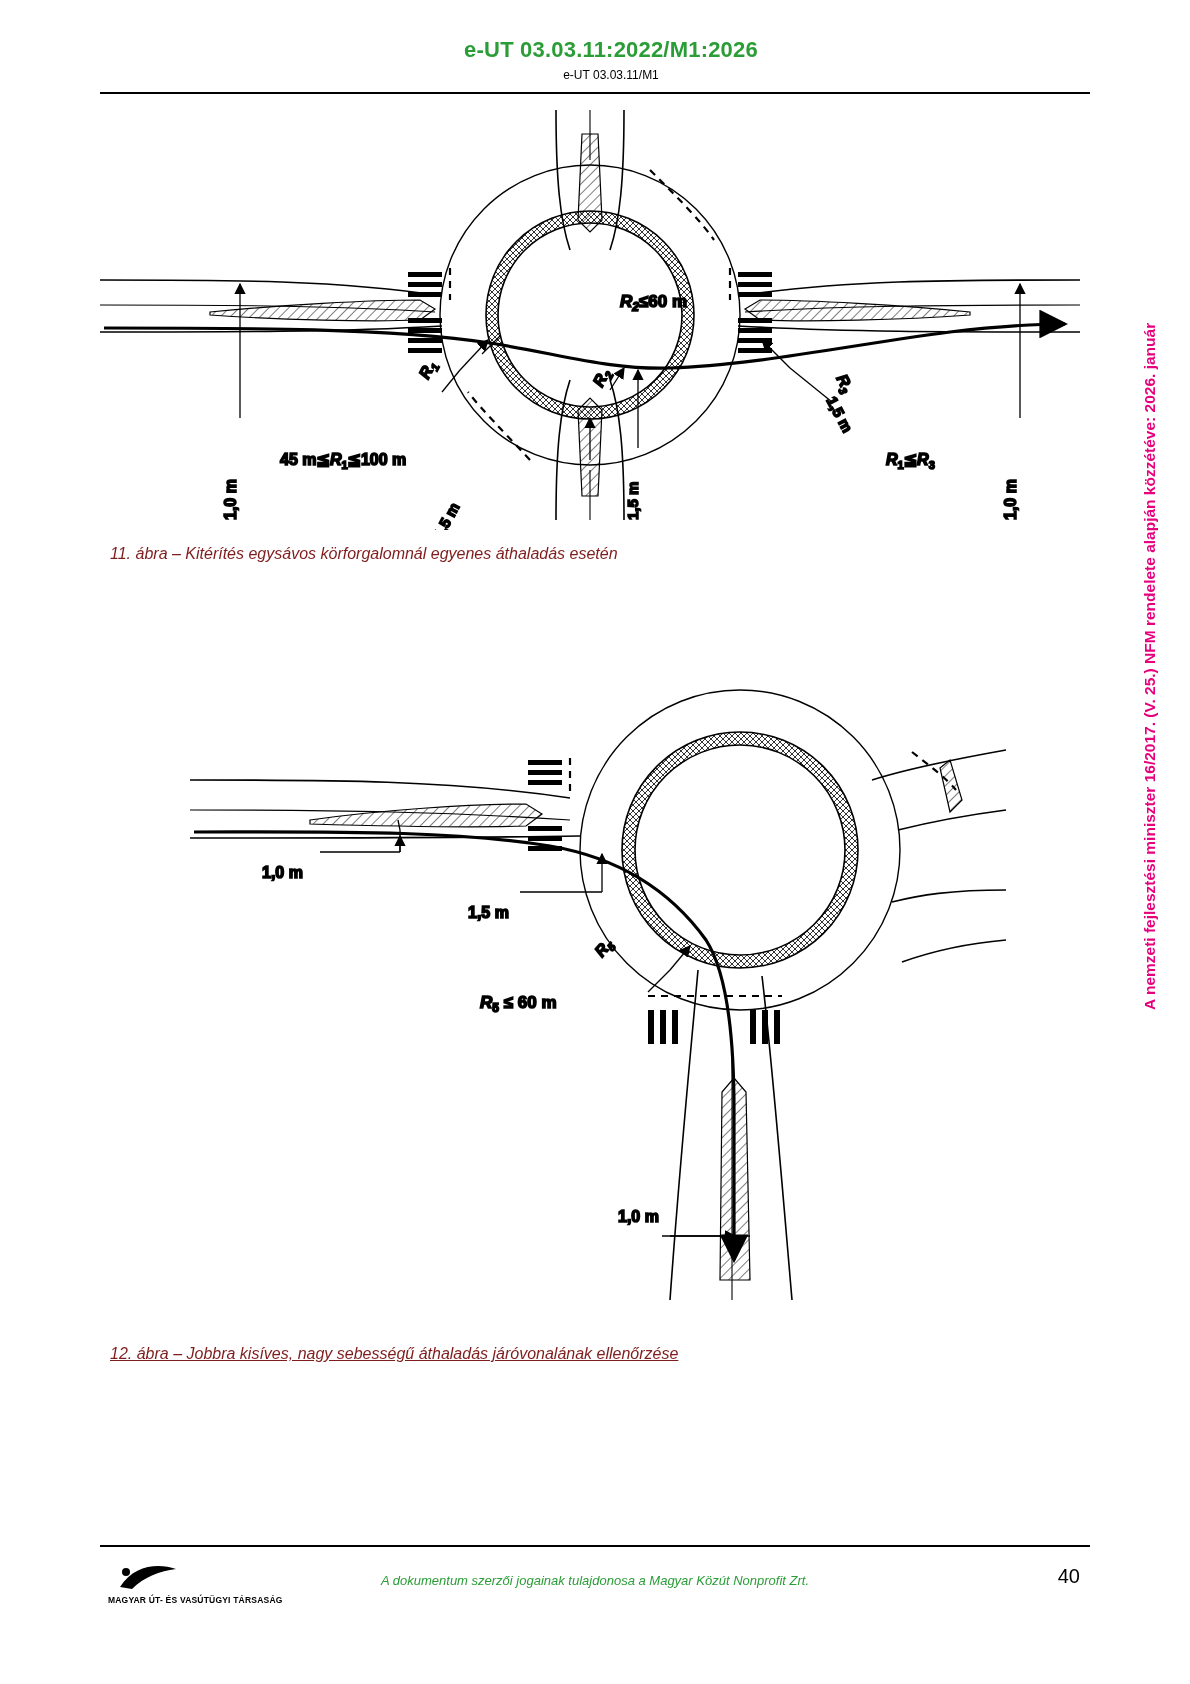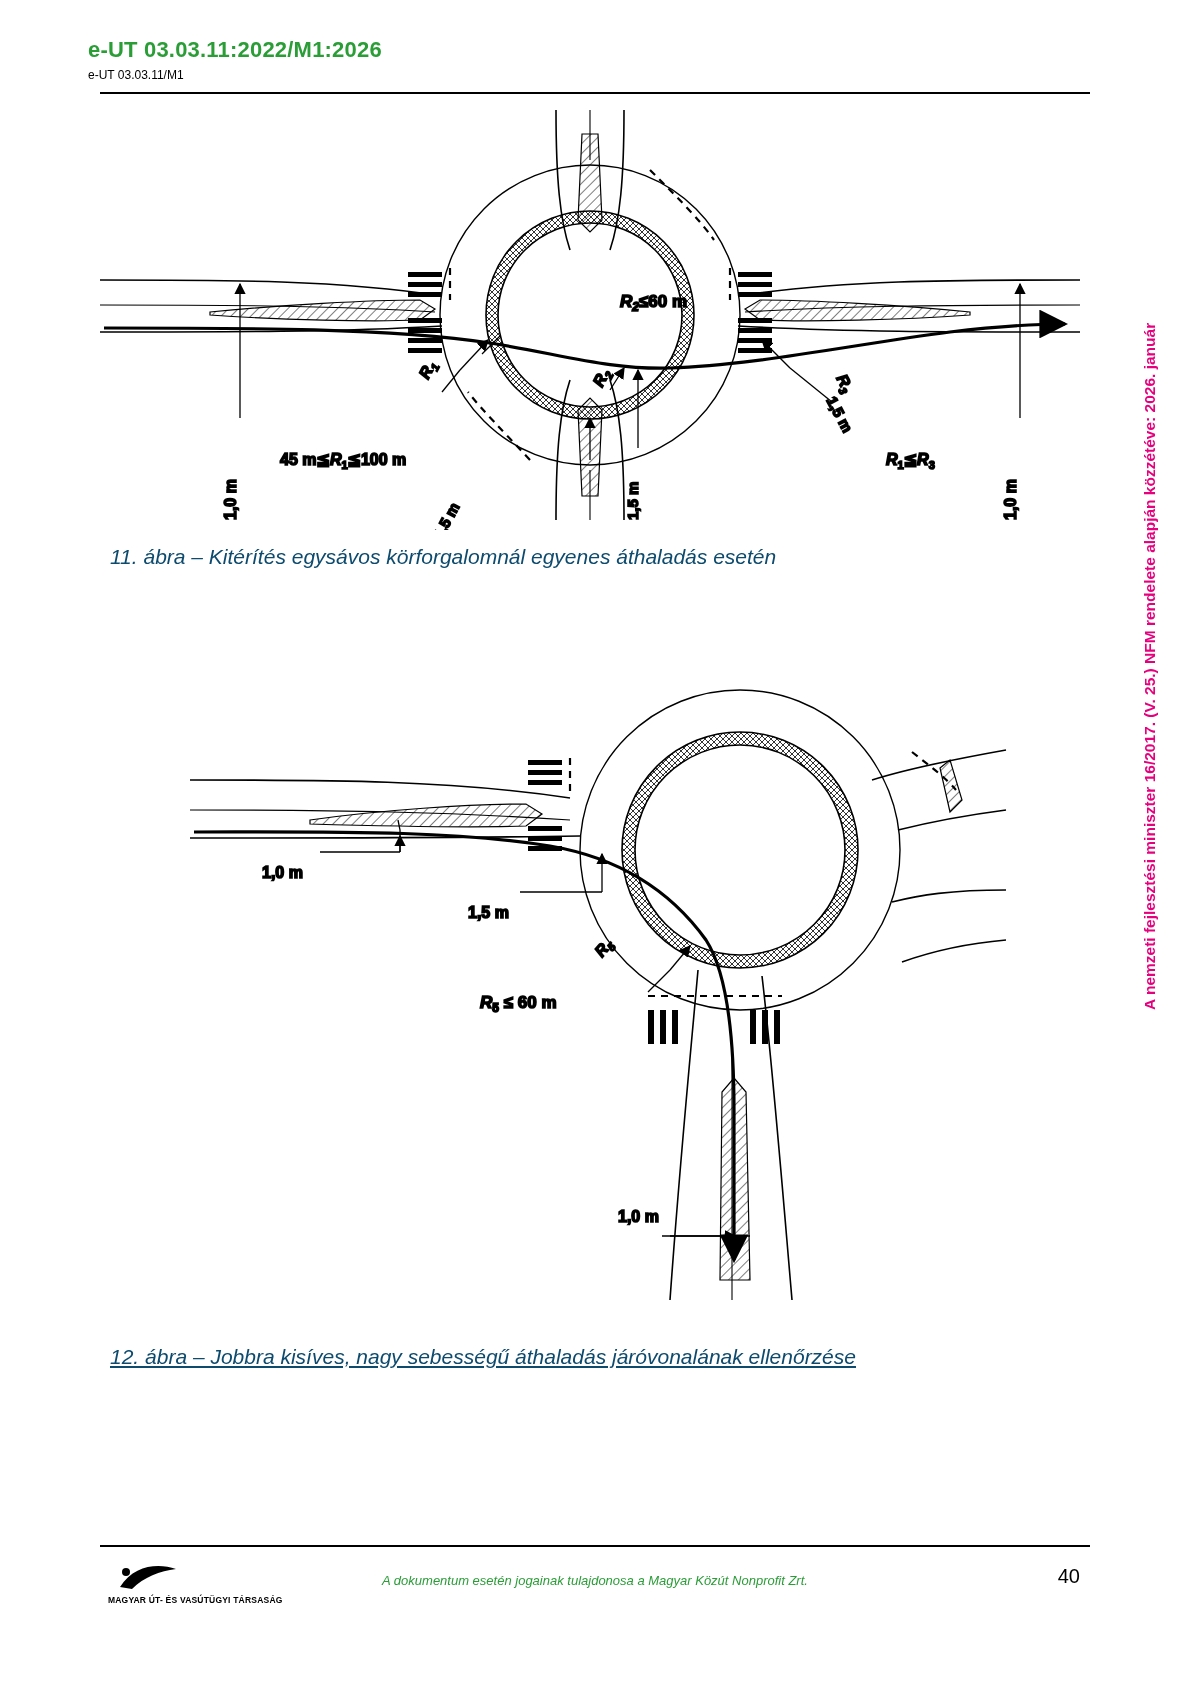--- a/index.html
+++ b/index.html
@@ -13,23 +13,23 @@
     position: relative;
     font-family: "Liberation Sans", sans-serif;
     color: #000;
     overflow: hidden;
   }
 
   
   .page-header {
     position: absolute;
     top: 38px;
-    left: 88px;
+    left: 116px;
     width: 990px;
-    text-align: left;
+    text-align: center;
   }
   .header-title {
     color: #2a9d37;
     font-weight: bold;
     font-size: 22px;
     letter-spacing: 0.2px;
     line-height: 1.1;
   }
   .header-sub {
     font-size: 12px;
@@ -66,22 +66,22 @@
   .figure {
     position: absolute;
   }
   #figure-1 { top: 100px; left: 90px; width: 1000px; height: 430px; text-align: right; }
   #figure-2 { top: 640px; left: 150px; width: 860px; height: 680px; }
 
   .fig-caption {
     position: absolute;
     left: 110px;
     font-style: italic;
-    font-size: 21px;
-    color: #0c4a6e;
+    font-size: 16px;
+    color: #7f1d1d;
   }
   #caption-1 { top: 545px; }
   #caption-2 { top: 1345px; text-decoration: underline; }
 
   
   .footer-rule {
     position: absolute;
     top: 1545px;
     left: 100px;
     width: 990px;
@@ -344,15 +344,15 @@
 
 <div class="footer-rule"></div>
 <div class="footer">
   <div class="footer-logo">
     <svg viewBox="0 0 175 34" width="175" height="34">
       <path d="M20,26 C34,4 58,2 76,8 C60,10 44,16 32,28 Z" fill="#000"></path>
       <circle cx="26" cy="11" r="4" fill="#000"></circle>
     </svg>
     <div class="footer-logo-text">MAGYAR ÚT- ÉS VASÚTÜGYI TÁRSASÁG</div>
   </div>
-  <div class="footer-copy">A dokumentum esetén jogainak tulajdonosa a Magyar Közút Nonprofit Zrt.</div>
+  <div class="footer-copy">A dokumentum szerzői jogainak tulajdonosa a Magyar Közút Nonprofit Zrt.</div>
   <div class="page-number">40</div>
 </div>
 
 </body></html>

